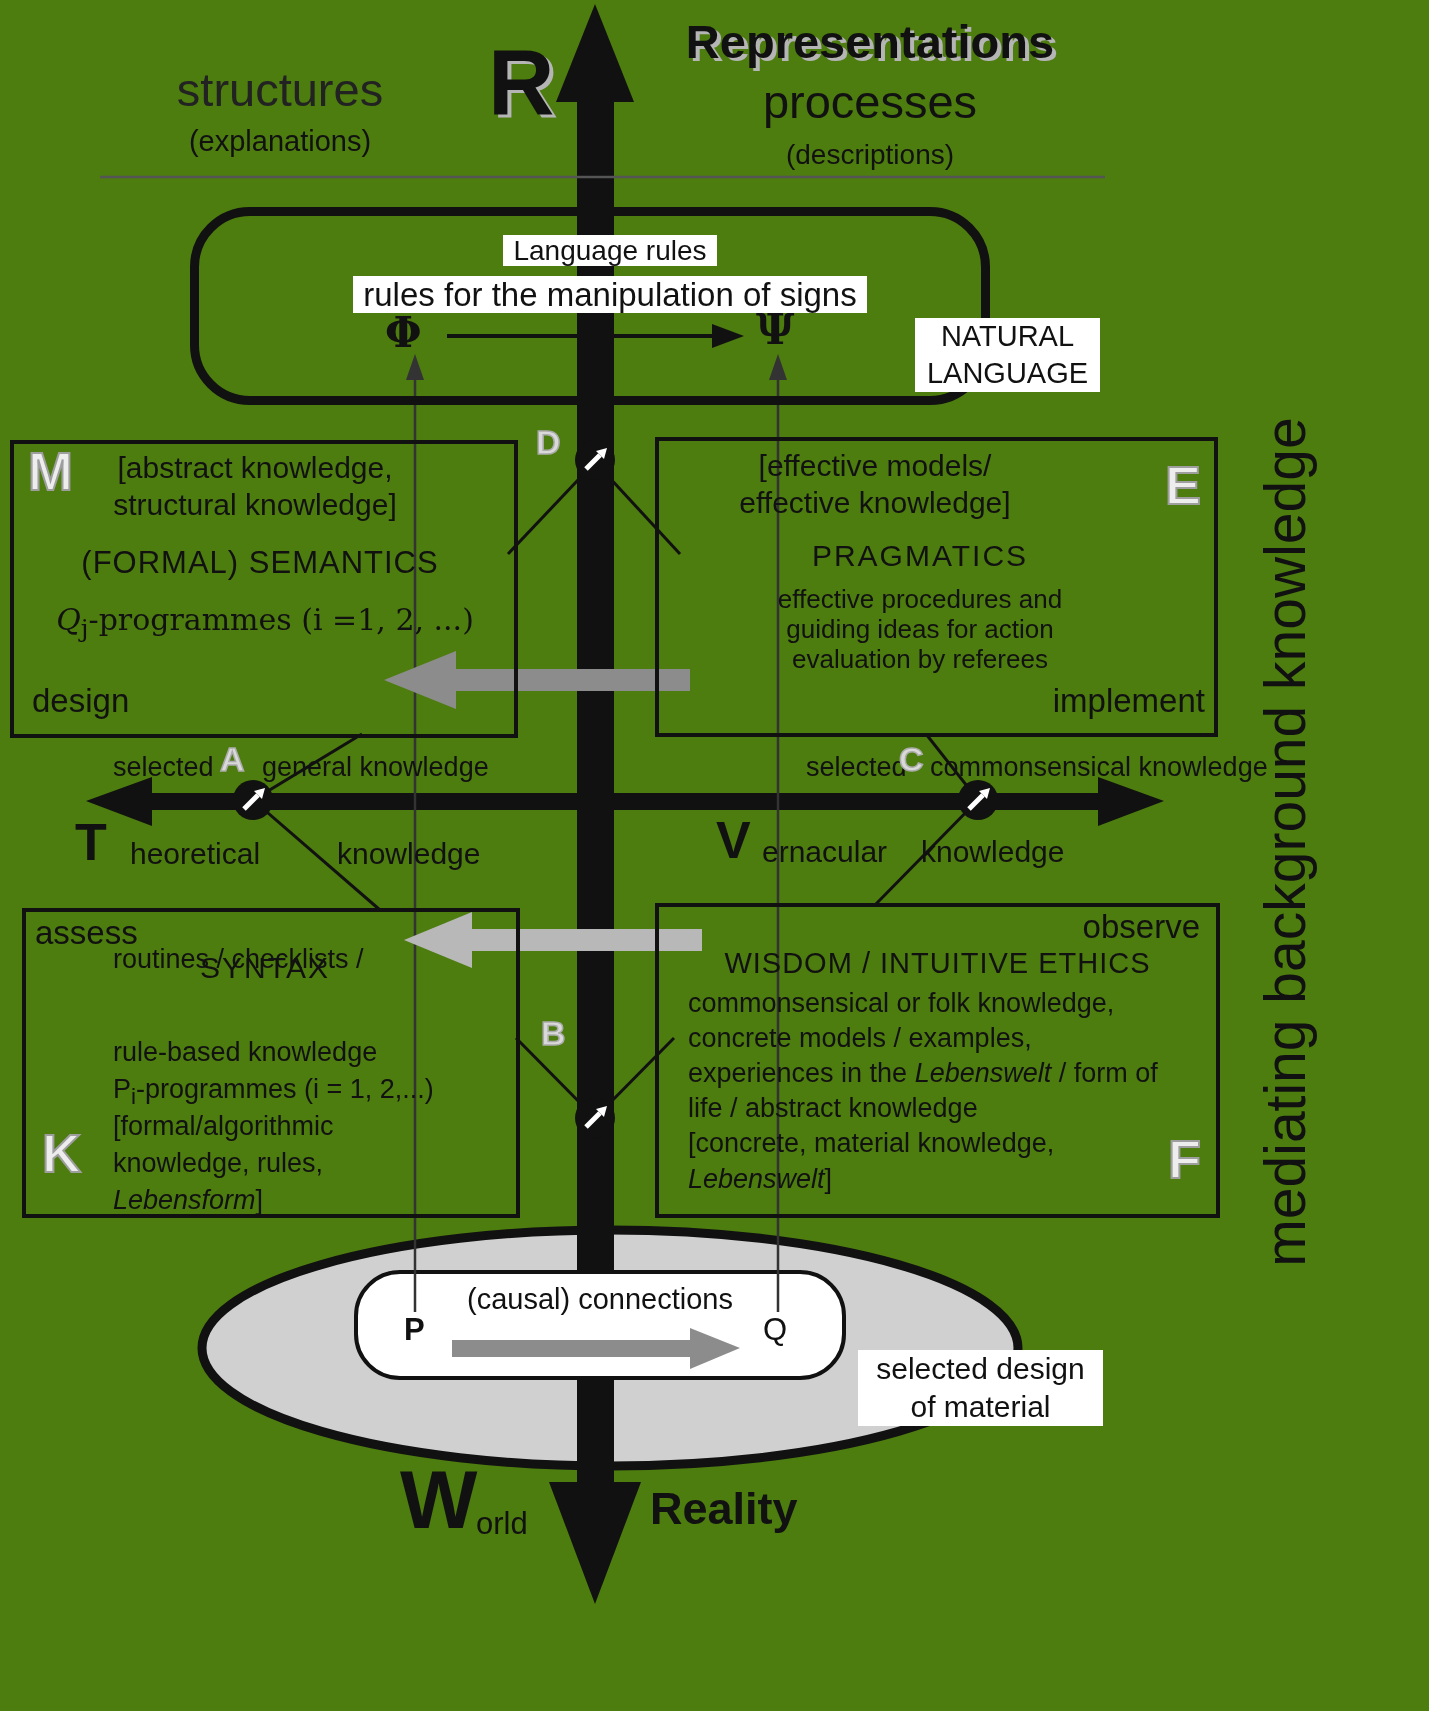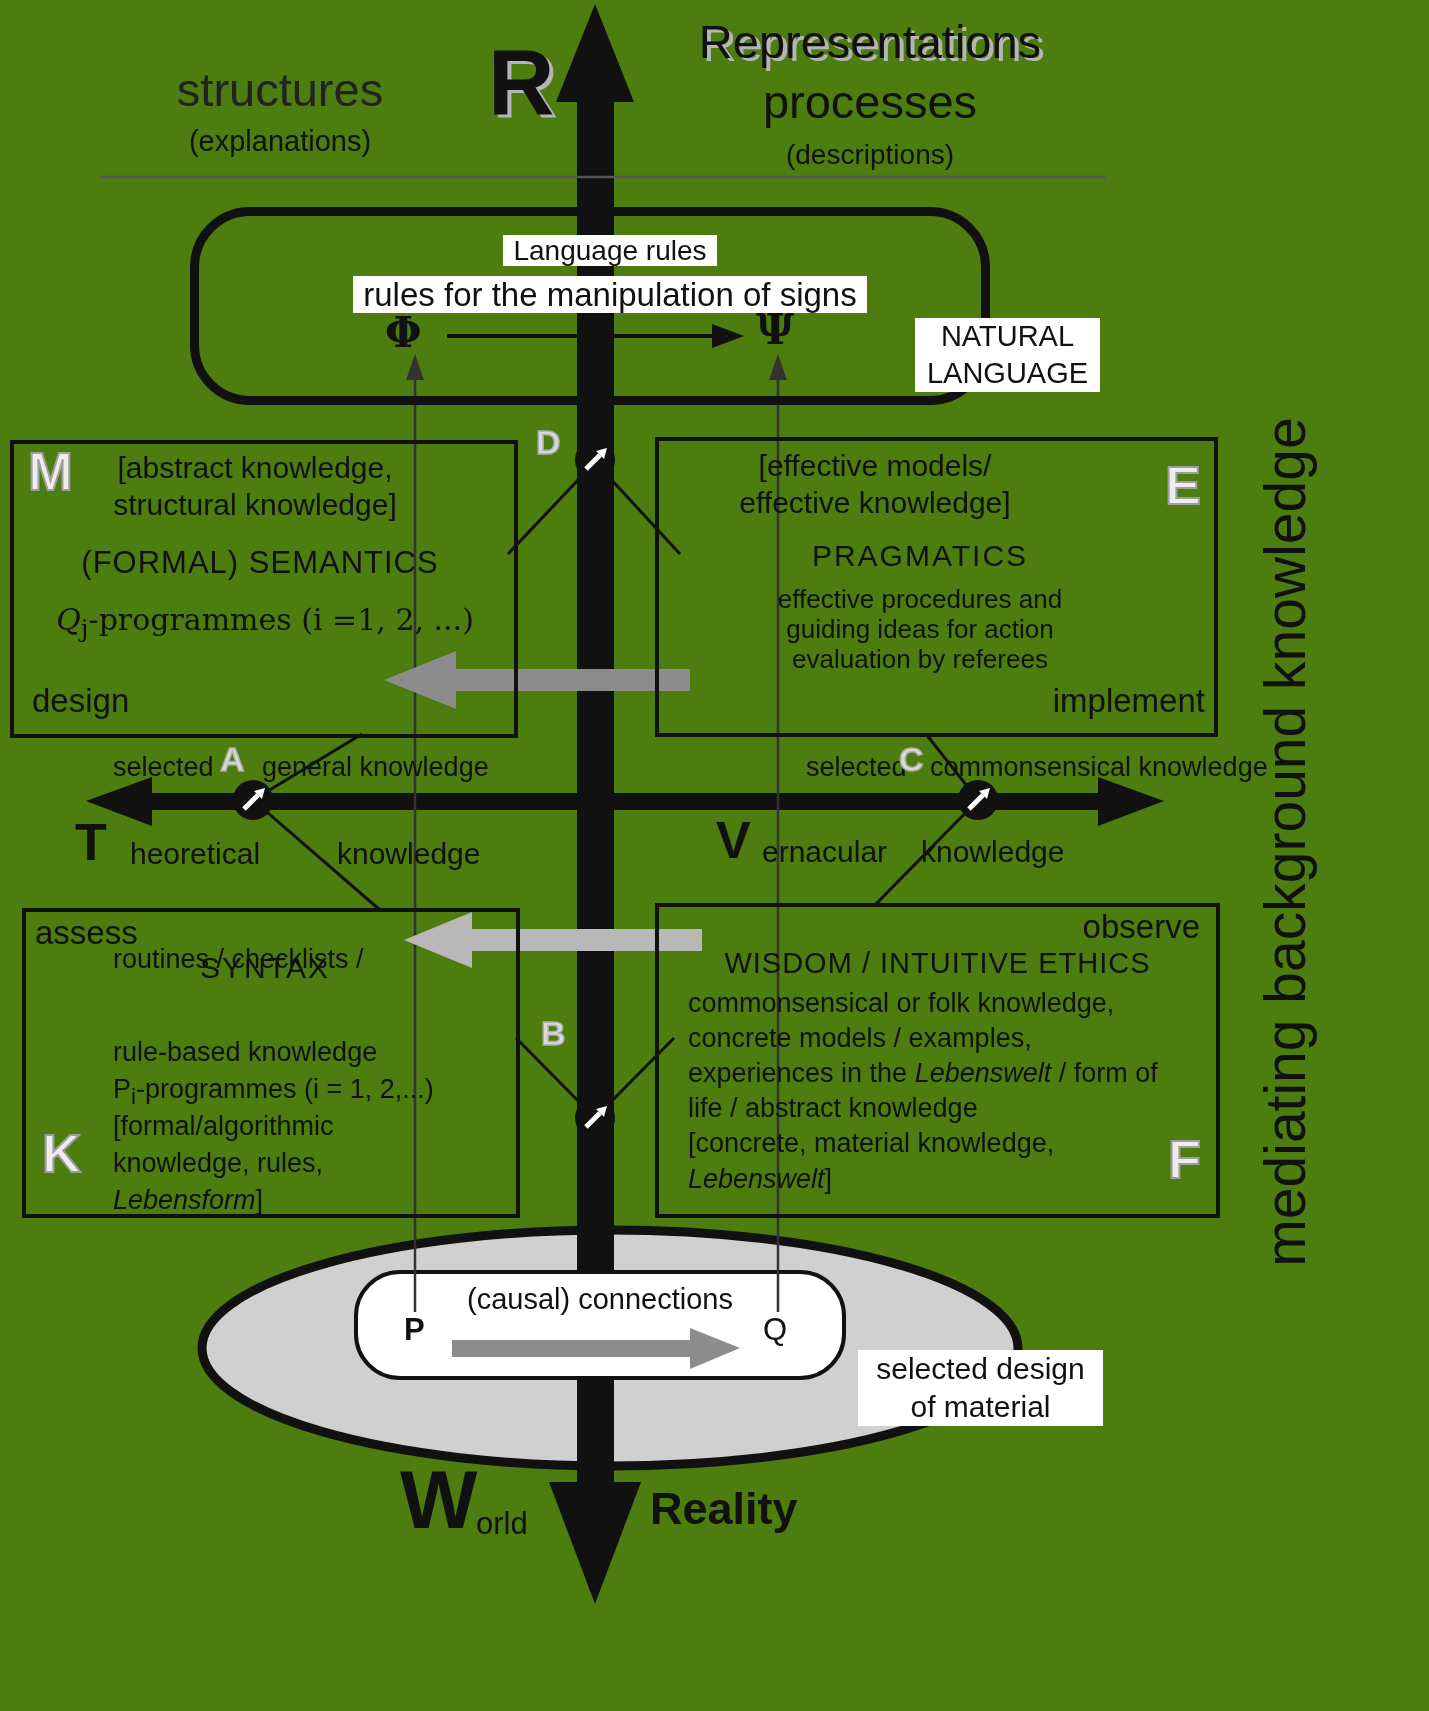--- a/index.html
+++ b/index.html
@@ -98,21 +98,21 @@
     <g>
       <circle cx="595" cy="1118" r="20" fill="#111"></circle>
       <line x1="586" y1="1127" x2="600" y2="1113" stroke="#fff" stroke-width="5"></line>
       <polygon points="607,1106 596,1109 604,1117" fill="#fff"></polygon>
     </g>
   </svg>
 
   <div class="t ctr" style="left:130px;top:62px;width:300px;font-size:47px;color:#222">structures</div>
   <div class="t ctr" style="left:130px;top:124px;width:300px;font-size:29px">(explanations)</div>
   <div class="t shadowed" style="left:488px;top:28px;font-size:92px;font-weight:bold">R</div>
-  <div class="t ctr shadowed" style="left:655px;top:14px;width:430px;font-size:47px;font-weight:normal">Representations</div>
+  <div class="t ctr shadowed" style="left:655px;top:14px;width:430px;font-size:47px;font-weight:bold">Representations</div>
   <div class="t ctr" style="left:655px;top:74px;width:430px;font-size:47px">processes</div>
   <div class="t ctr" style="left:655px;top:138px;width:430px;font-size:28px">(descriptions)</div>
 
   <div style="position:absolute;left:190px;top:207px;width:800px;height:198px;border:9px solid #111;border-radius:60px;box-sizing:border-box;background:transparent"></div>
   <div class="t ctr" style="left:340px;top:234px;width:540px;font-size:28px"><span class="wbg">Language rules</span></div>
   <div class="t ctr" style="left:290px;top:276px;width:640px;font-size:33px"><span class="wbg">rules for the manipulation of signs</span></div>
   <div class="t serif" style="left:385px;top:308px;font-size:42px;font-weight:bold">Φ</div>
   <div class="t serif" style="left:756px;top:305px;font-size:42px;font-weight:bold">Ψ</div>
   <div class="t ctr" style="left:915px;top:318px;width:185px;font-size:29px;line-height:37px;background:#fff">
     <div>NATURAL</div>

